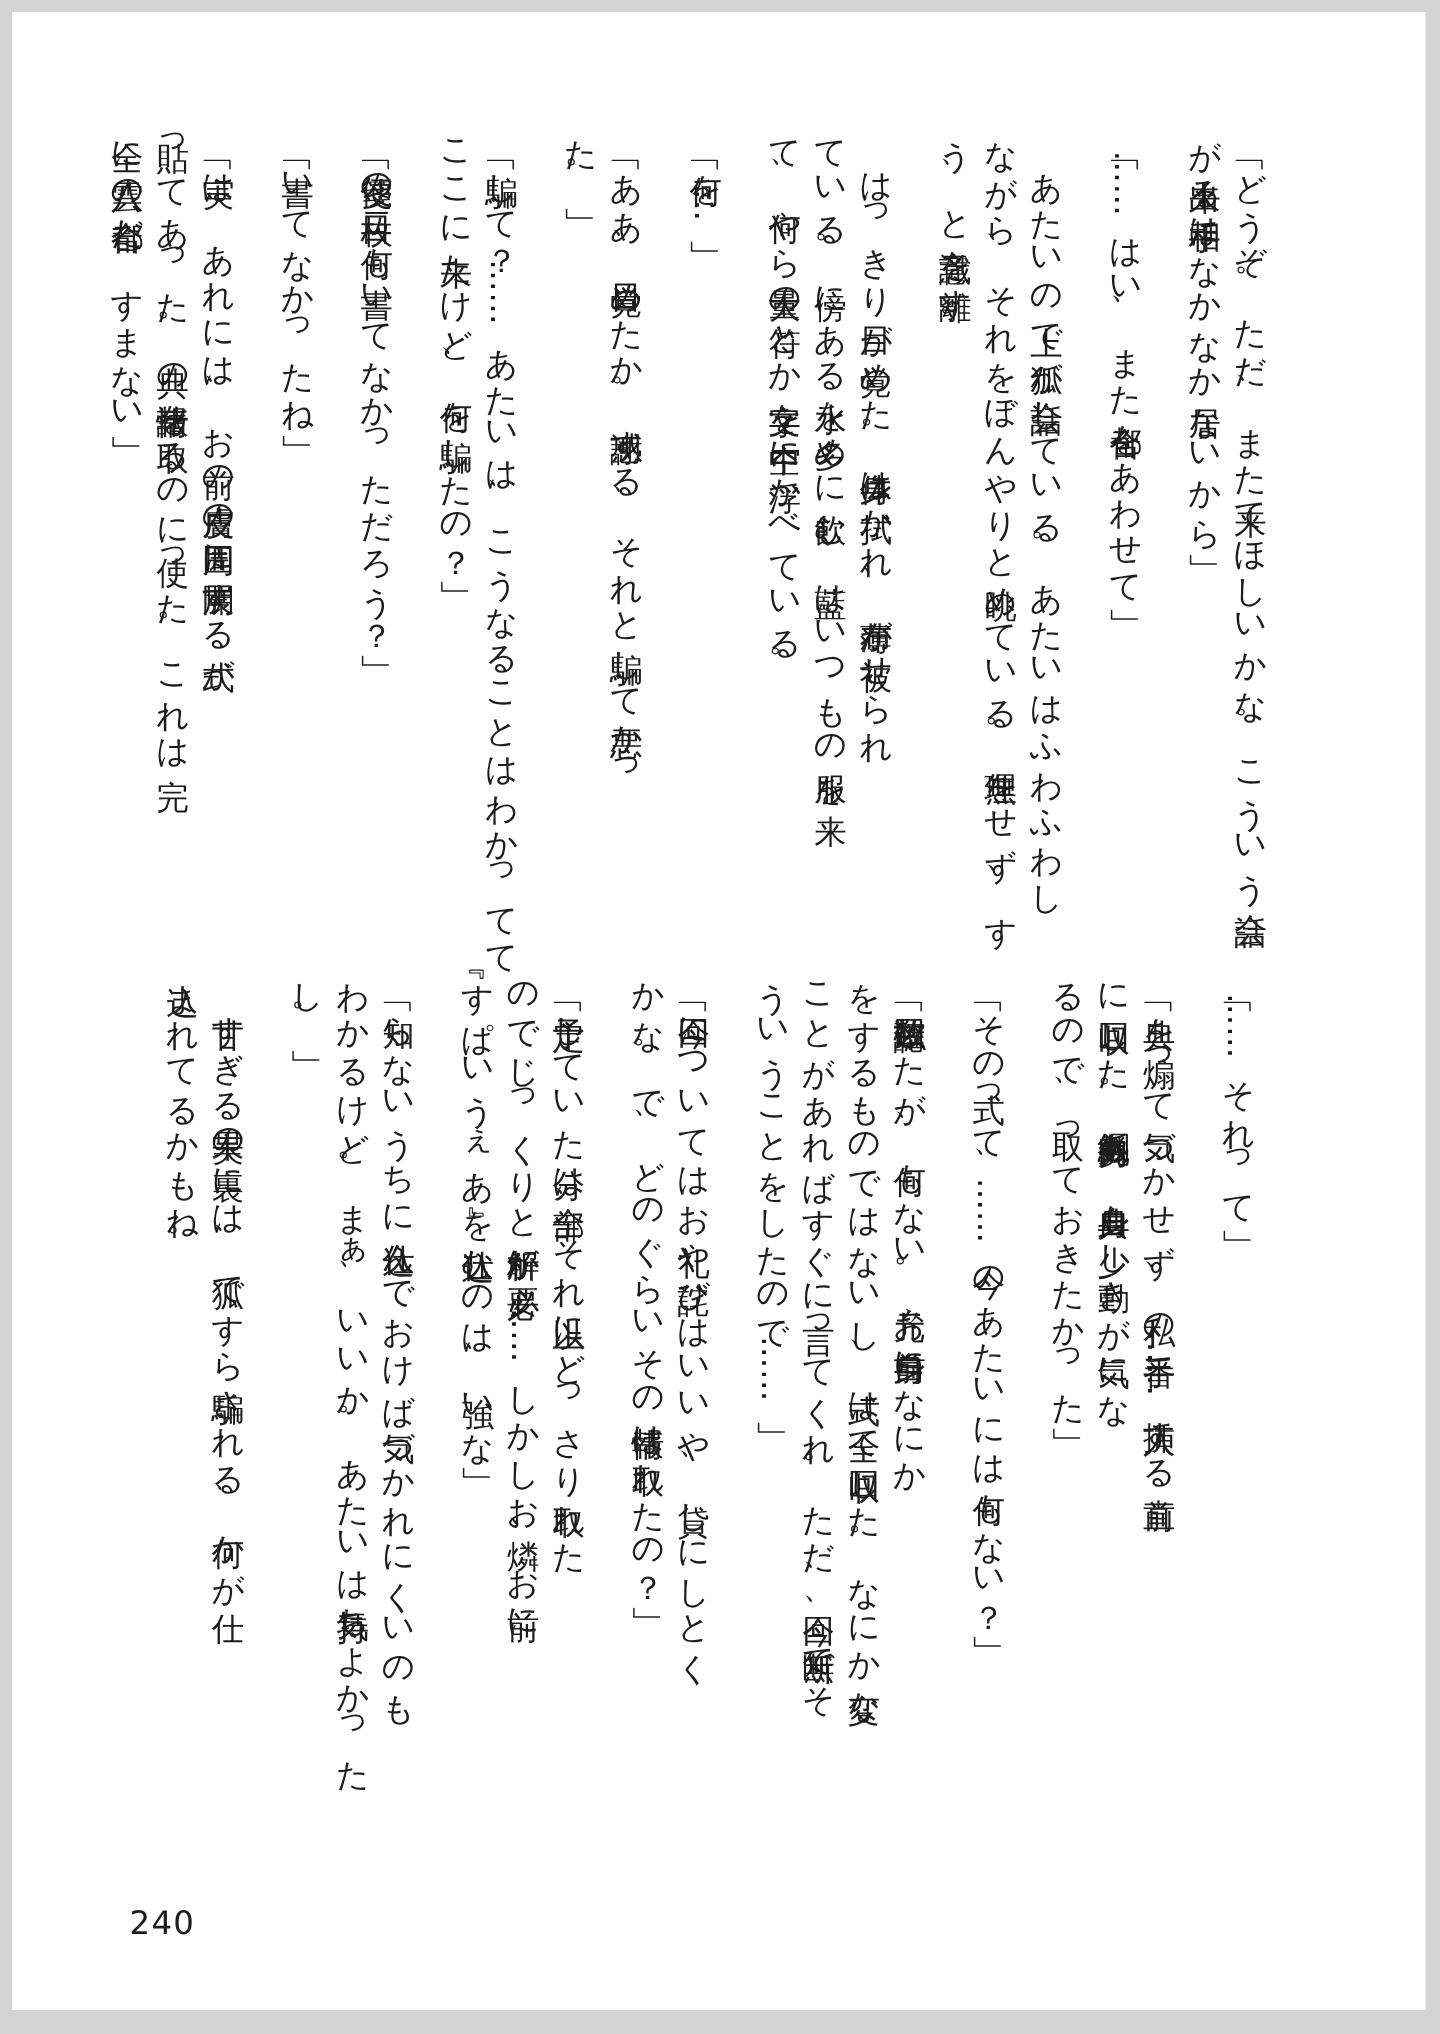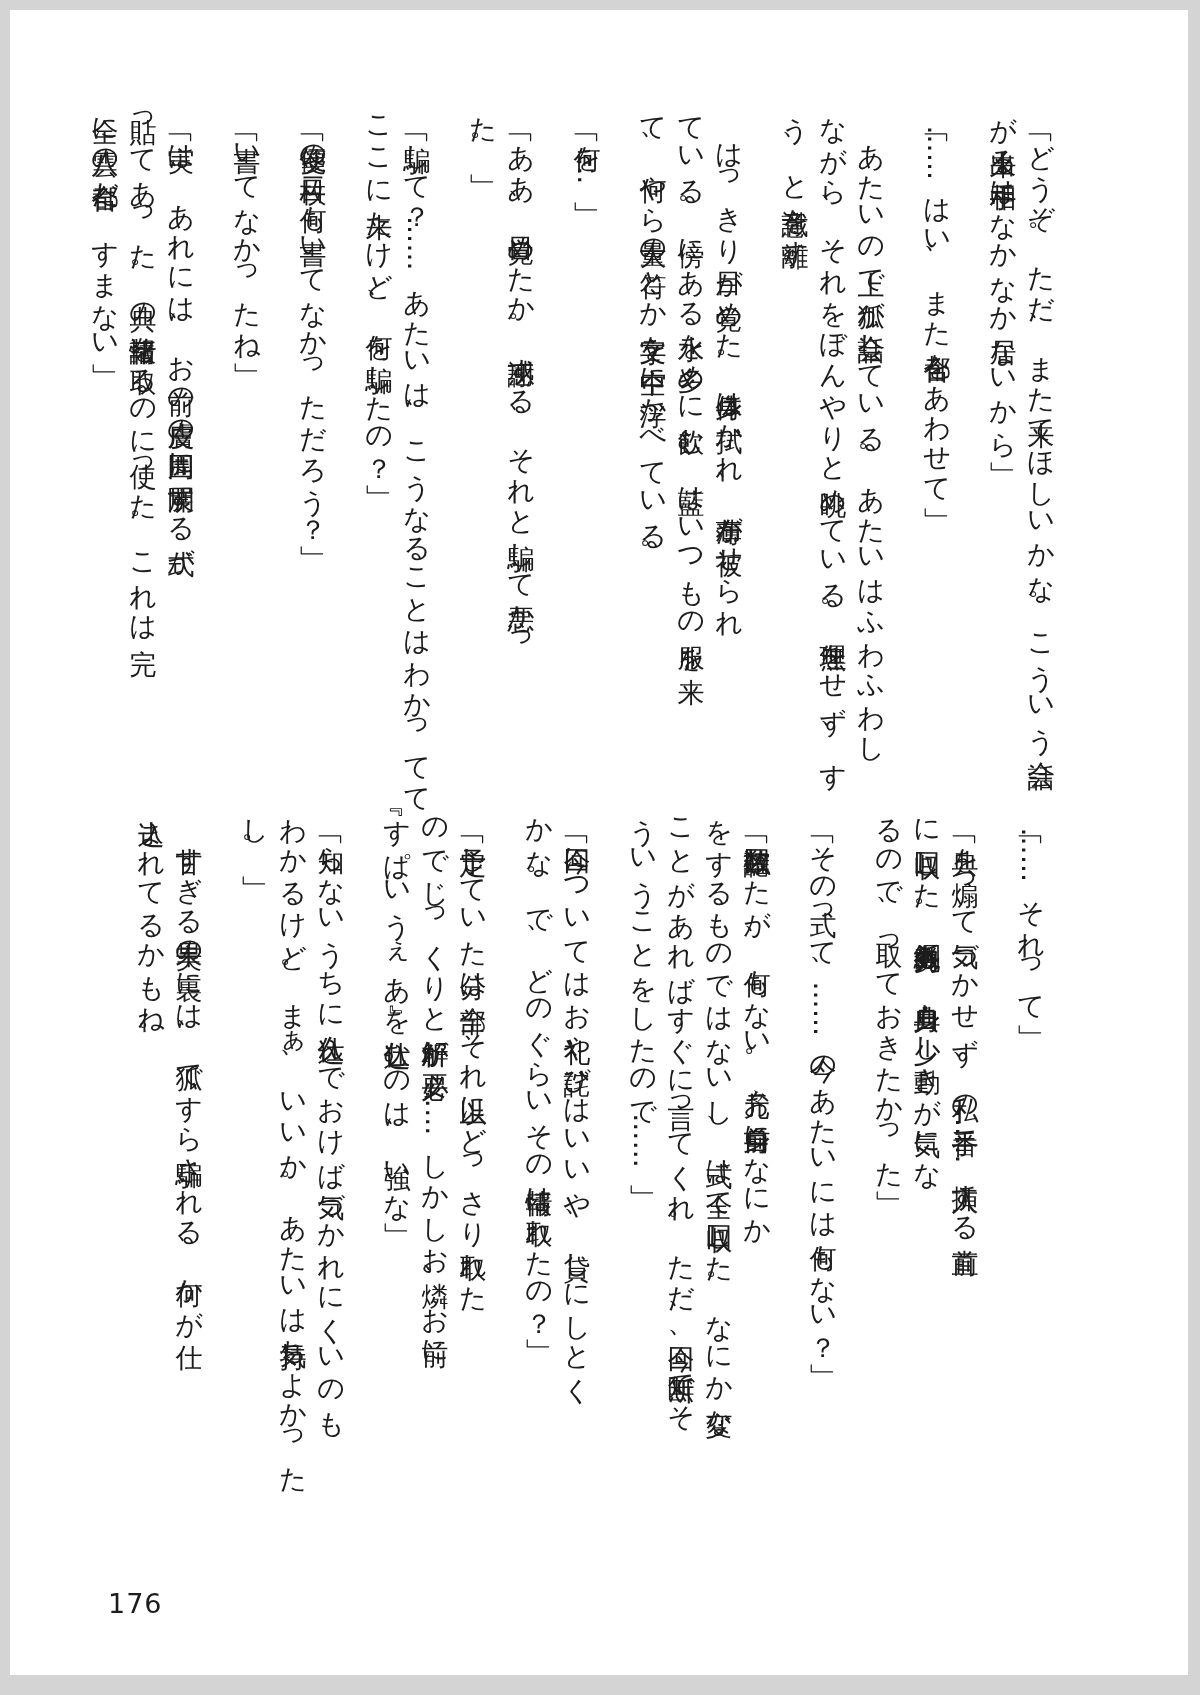--- a/index.html
+++ b/index.html
@@ -138,14 +138,14 @@
       <div class="para">
         <p class="line first" style="color: rgb(28, 28, 28);">「知らないうちに仕込んでおけば気づかれにくいのも</p>
         <p class="line" style="color: rgb(28, 28, 28);">わかるけど。まぁ、いいか。あたいは気持ちよかった</p>
         <p class="line" style="color: rgb(28, 28, 28);">し。」</p>
       </div>
       <div class="para">
         <p class="line first" style="color: rgb(28, 28, 28);">甘すぎる果実の裏には、狐ですら騙される、何かが仕</p>
         <p class="line" style="color: rgb(28, 28, 28);">込まれてるかもね。</p>
       </div>
     </section>
-  <div class="pagenum">176</div>
+  <div class="pagenum">240</div>
 </div>
 
 </body></html>

